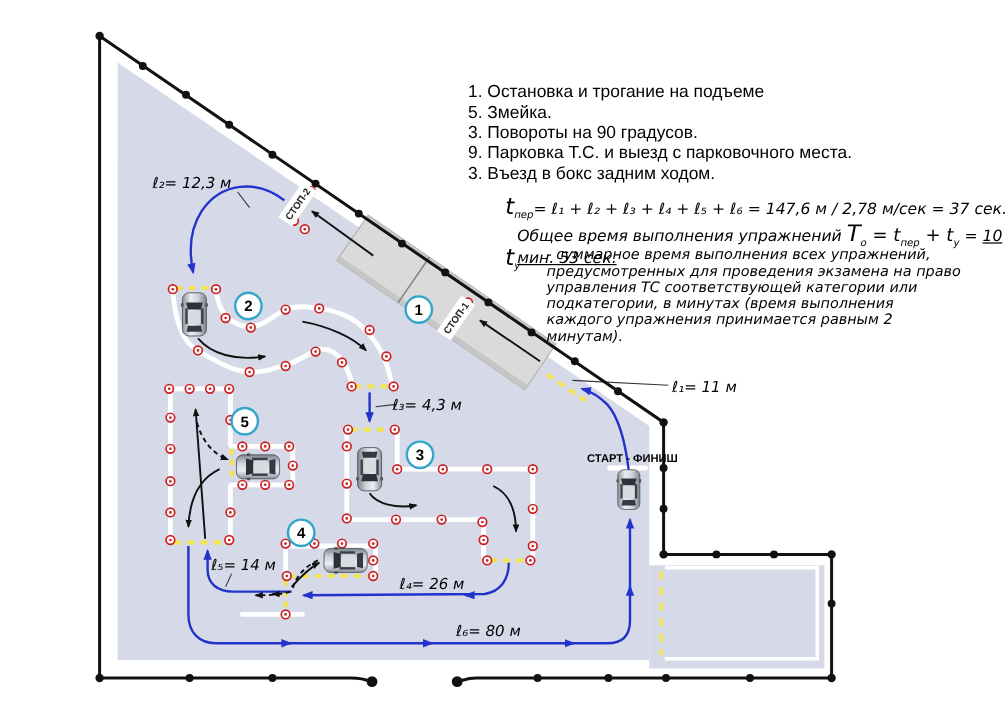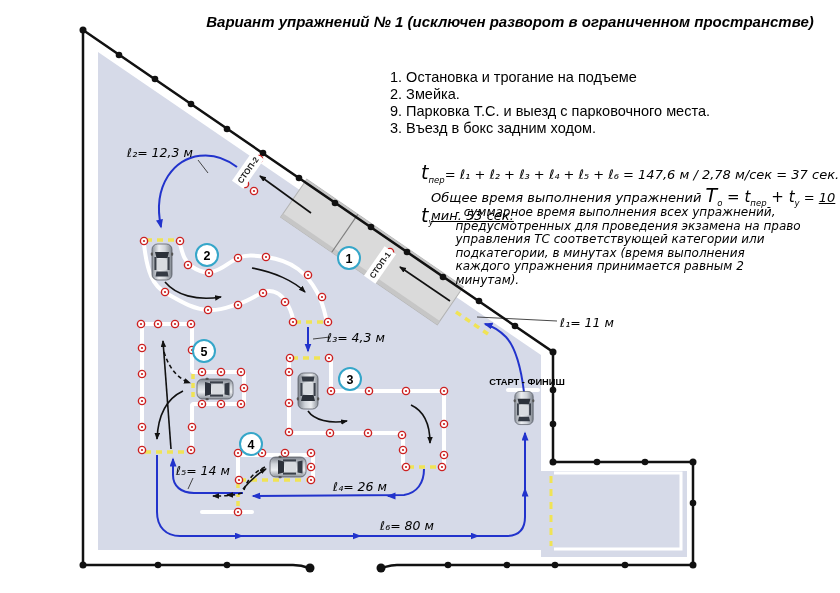--- a/index.html
+++ b/index.html
@@ -283,25 +283,25 @@
       <text x="560" y="327">ℓ₁= 11 м</text>
       <text x="327" y="342">ℓ₃= 4,3 м</text>
       <text x="333" y="491">ℓ₄= 26 м</text>
       <text x="176" y="475">ℓ₅= 14 м</text>
       <text x="380" y="530">ℓ₆= 80 м</text>
     </g>
 
     <text x="527" y="385" text-anchor="middle" font-size="9.3" font-weight="bold" font-family="Liberation Sans, sans-serif" fill="#000">СТАРТ - ФИНИШ</text>
   </svg>
 
-  <div class="txt title1">Вариант упражнений № 1 (исключен разворот в ограниченном пространстве)</div>
 
   <div class="txt exlist">
     <div>1. Остановка и трогание на подъеме</div>
-    <div>2. Змейка.</div>
+    <div>5. Змейка.</div>
+    <div>3. Повороты на 90 градусов.</div>
     <div>9. Парковка Т.С. и выезд с парковочного места.</div>
     <div>3. Въезд в бокс задним ходом.</div>
   </div>
 
   <div class="frow f1">
     <span class="bigT">t</span><sub>пер</sub><span>= ℓ₁ + ℓ₂ + ℓ₃ + ℓ₄ + ℓ₅ + ℓ₆  = 147,6 м / 2,78 м/сек = 37 сек.</span>
   </div>
 
   <div class="frow f2">
     <span>Общее время выполнения упражнений </span><span class="bigT">T</span><sub>о</sub><span class="midT"> = t</span><sub>пер</sub><span class="midT"> + t</span><sub>у</sub><span> = </span><span class="uline">10 мин. 53 сек.</span>

